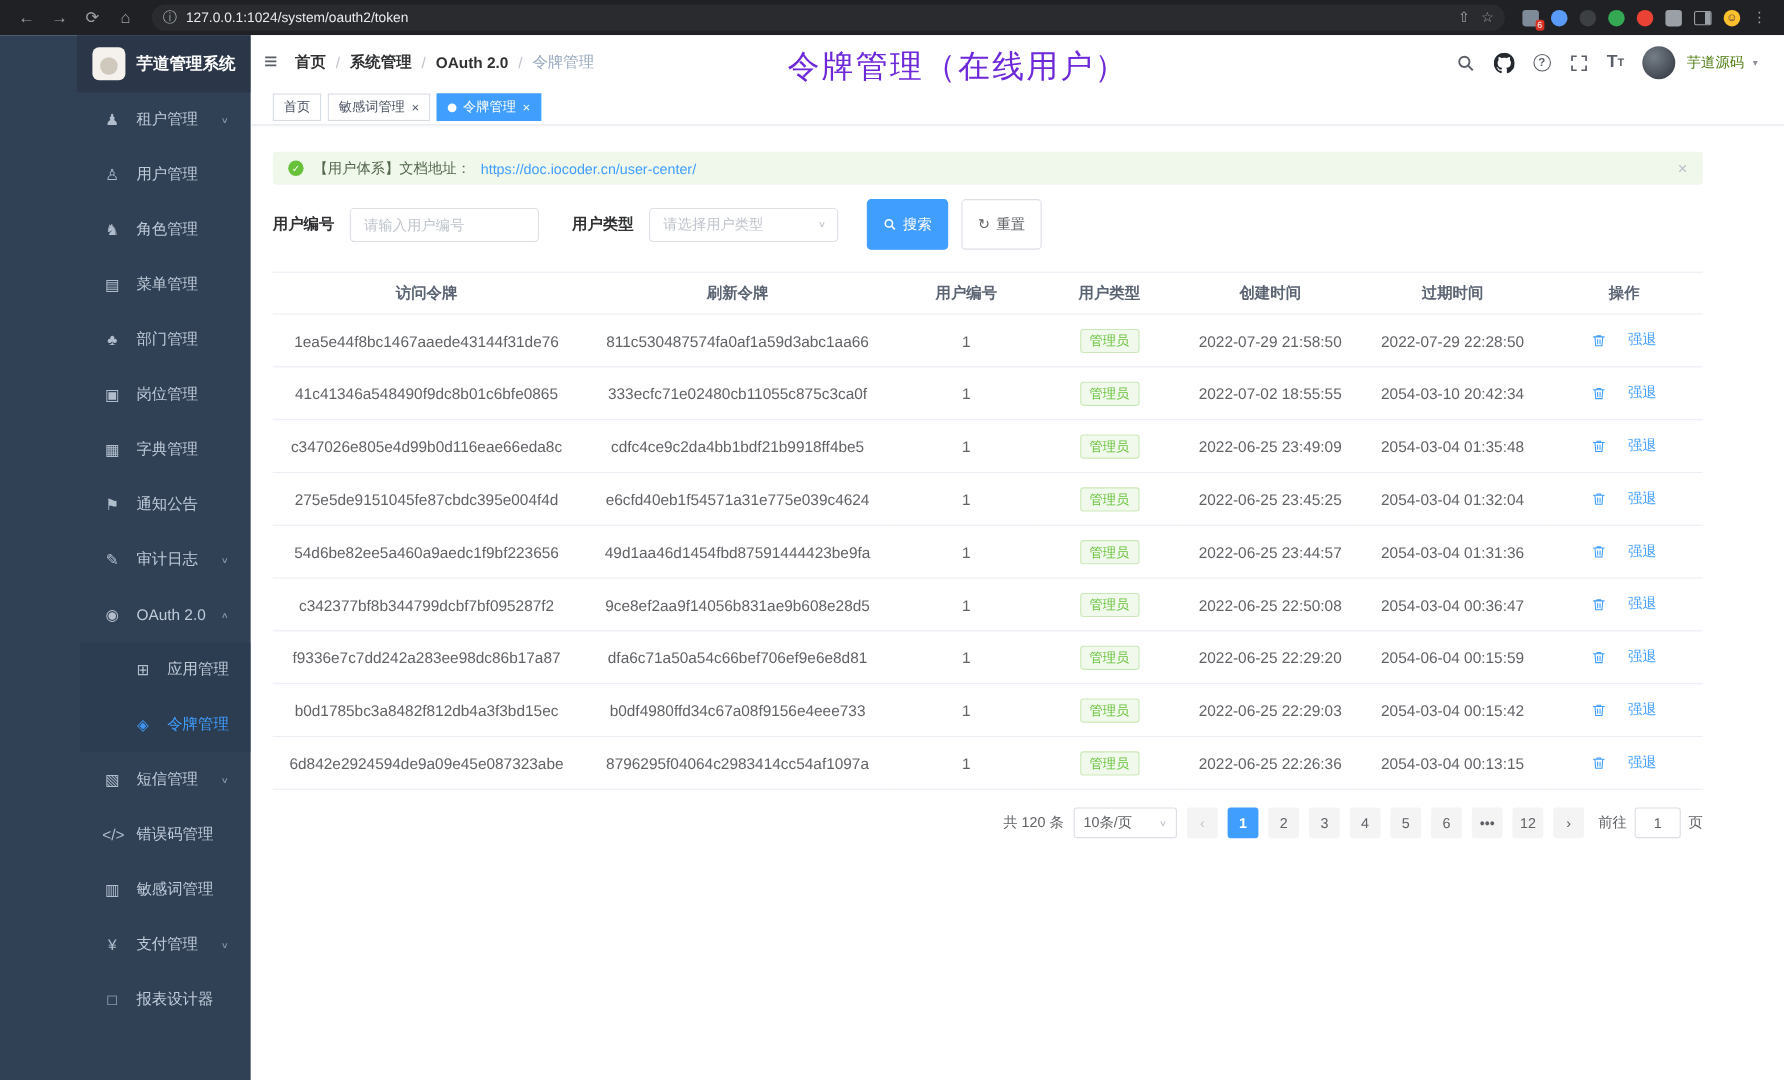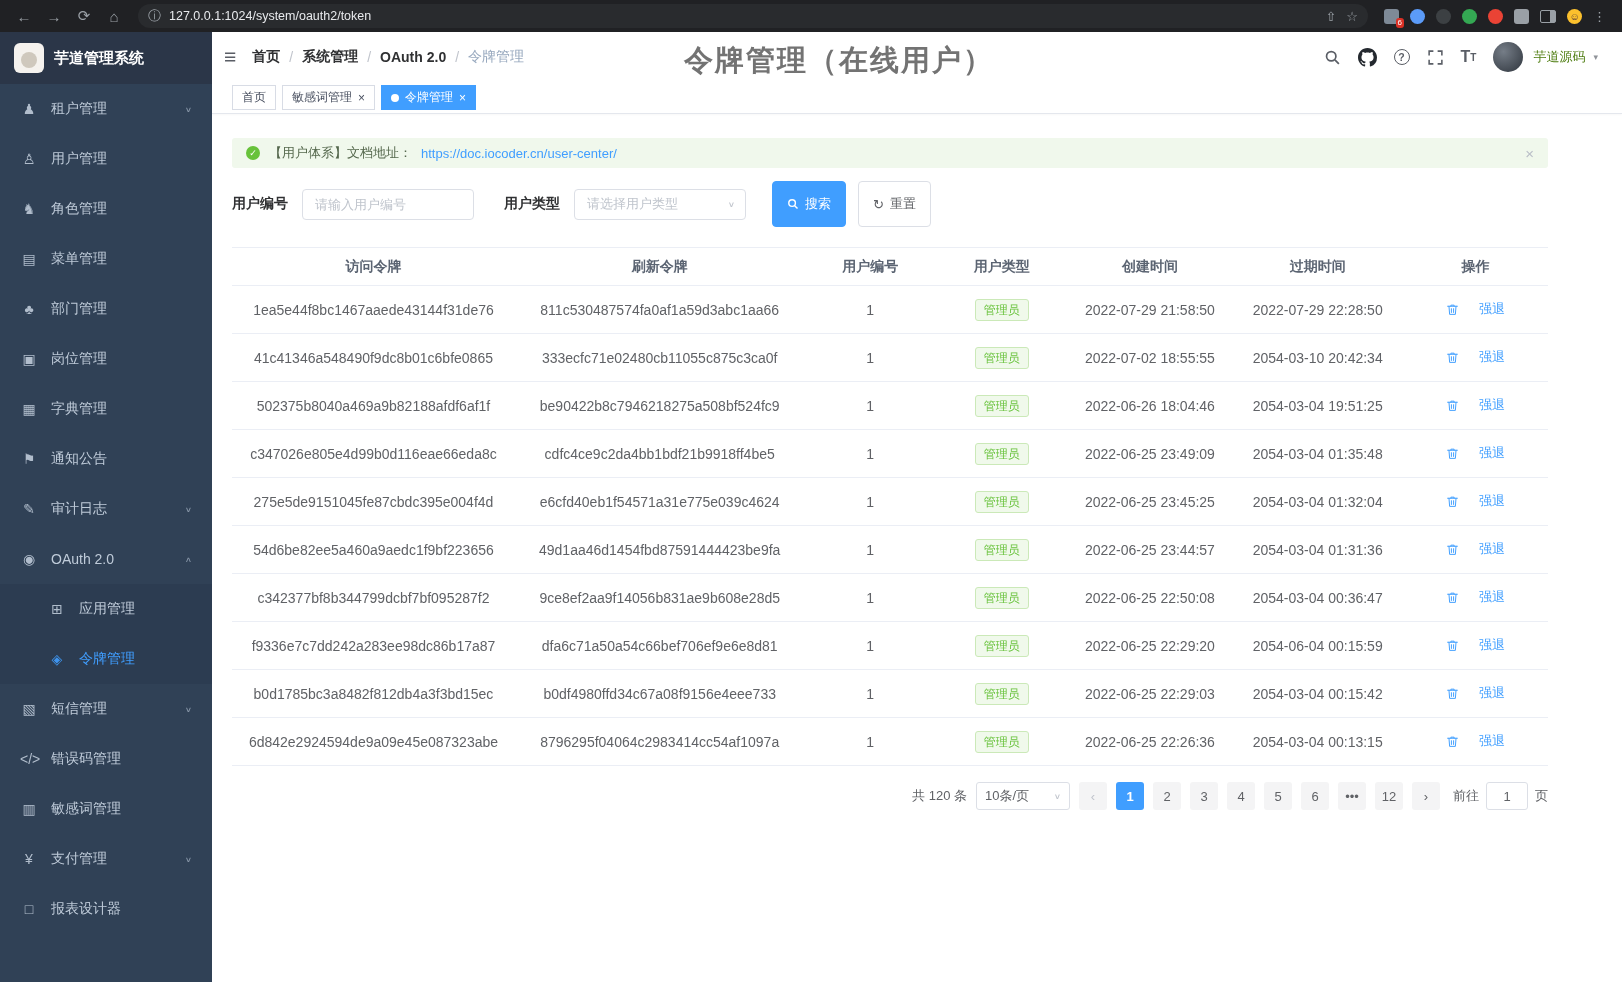--- a/index.html
+++ b/index.html
@@ -18,21 +18,21 @@
   .ext { width:15px; height:15px; border-radius:50%; position:relative; display:inline-block; }
   .ext-grid { border-radius:3px; background:#7e8a97; }
   .badge6 { position:absolute; bottom:-4px; right:-5px; background:#d93025; color:#fff; font-size:8px; font-style:normal; border-radius:3px; padding:0 2px; line-height:10px; }
   .panel-icon { width:16px; height:13px; border:1.5px solid #9aa0a6; border-radius:2px; position:relative; }
   .panel-icon i { position:absolute; top:0; right:0; bottom:0; width:5px; background:#9aa0a6; }
   .smiley { background:#fbc02d; display:flex; align-items:center; justify-content:center; color:#5d4037; font-size:10px; }
   .kebab { color:#9aa0a6; font-size:13px; }
 
   
   .app { flex:1; display:flex; min-height:0; }
-  .sidebar { width:212px; flex:0 0 auto; background:#304156; color:#bfcbd9; display:flex; flex-direction:column; overflow:hidden; }
+  .sidebar { width:228px; flex:0 0 auto; background:#304156; color:#bfcbd9; display:flex; flex-direction:column; overflow:hidden;align-items:flex-end; }
   .logo { height:52px; background:#2b3648; display:flex; align-items:center; padding:0 14px; gap:10px; flex:0 0 auto; }
   .logo-avatar { width:30px; height:30px; border-radius:6px; background:#f5f2ee; position:relative; overflow:hidden; }
   .logo-avatar::after { content:""; position:absolute; left:7px; top:9px; width:16px; height:16px; border-radius:50%; background:#cfc8bd; }
   .logo-title { color:#fff; font-weight:bold; font-size:15px; white-space:nowrap; }
   .menu { flex:1; }
   .menu-item { height:50px; display:flex; align-items:center; padding:0 20px; gap:13px; font-size:14px; cursor:pointer; }
   .menu-item.sub { padding-left:48px; background:#2c3c51; }
   .menu-item.active { color:#409eff; }
   .mi-icon { width:18px; text-align:center; font-size:14px; opacity:.9; flex:0 0 auto; }
   .mi-label { white-space:nowrap; }
@@ -40,21 +40,21 @@
 
   .main { flex:1; display:flex; flex-direction:column; min-width:0; background:#fff; }
 
   
   .topbar { height:50px; flex:0 0 auto; display:flex; align-items:center; padding:0 24px 0 12px; position:relative; }
   .hamburger { font-size:21px; color:#5a5e66; margin-right:16px; cursor:pointer; }
   .breadcrumb { display:flex; align-items:center; font-size:14px; gap:9px; }
   .crumb { color:#303133; font-weight:700; cursor:pointer; }
   .crumb.last { color:#97a8be; font-weight:400; cursor:default; }
   .crumb-sep { color:#c0c4cc; }
-  .annotation { position:absolute; left:472px; top:9px; font-size:29px; font-weight:700; color:#737373; letter-spacing:2px; white-space:nowrap; }
+  .annotation { position:absolute; left:488px; top:9px; font-size:29px; font-weight:400; color:#6d28d9; letter-spacing:2px; white-space:nowrap; }
   .topbar-right { margin-left:auto; display:flex; align-items:center; gap:17px; color:#5a5e66; }
   .tb-icon { display:flex; align-items:center; cursor:pointer; }
   .help-icon { width:16px; height:16px; border:1.6px solid #5a5e66; border-radius:50%; font-size:10.5px; font-weight:700; display:flex; align-items:center; justify-content:center; }
   .fontsize-icon { font-weight:700; font-size:16px; }
   .fontsize-icon small { font-size:10px; font-weight:700; }
   .avatar { width:30px; height:30px; border-radius:50%; background:radial-gradient(circle at 35% 32%, #757d87, #2e343c); }
   .user-name { font-size:13px; color:#4d7c0f; margin-left:-7px; }
   .caret { font-size:9px; color:#909399; margin-left:-9px; }
 
   
@@ -345,34 +345,20 @@
                 <td>2022-07-02 18:55:55</td>
                 <td>2054-03-10 20:42:34</td>
                 <td><a class="action-link">
                     <svg width="13" height="13" viewBox="0 0 24 24" fill="none" stroke="currentColor" stroke-width="1.8" stroke-linecap="round">
                       <path d="M3 6h18M9 6V4h6v2M5.5 6l1.2 15h10.6L18.5 6M10 10.5v7M14 10.5v7"></path>
                     </svg>
                     <span>强退</span>
                   </a></td>
               </tr>
               <tr>
-                <td>502375b8040a469a9b82188afdf6af1f</td>
-                <td>be90422b8c7946218275a508bf524fc9</td>
-                <td>1</td>
-                <td><span class="badge">管理员</span></td>
-                <td>2022-06-26 18:04:46</td>
-                <td>2054-03-04 19:51:25</td>
-                <td><a class="action-link">
-                    <svg width="13" height="13" viewBox="0 0 24 24" fill="none" stroke="currentColor" stroke-width="1.8" stroke-linecap="round">
-                      <path d="M3 6h18M9 6V4h6v2M5.5 6l1.2 15h10.6L18.5 6M10 10.5v7M14 10.5v7"></path>
-                    </svg>
-                    <span>强退</span>
-                  </a></td>
-              </tr>
-              <tr>
                 <td>c347026e805e4d99b0d116eae66eda8c</td>
                 <td>cdfc4ce9c2da4bb1bdf21b9918ff4be5</td>
                 <td>1</td>
                 <td><span class="badge">管理员</span></td>
                 <td>2022-06-25 23:49:09</td>
                 <td>2054-03-04 01:35:48</td>
                 <td><a class="action-link">
                     <svg width="13" height="13" viewBox="0 0 24 24" fill="none" stroke="currentColor" stroke-width="1.8" stroke-linecap="round">
                       <path d="M3 6h18M9 6V4h6v2M5.5 6l1.2 15h10.6L18.5 6M10 10.5v7M14 10.5v7"></path>
                     </svg>

